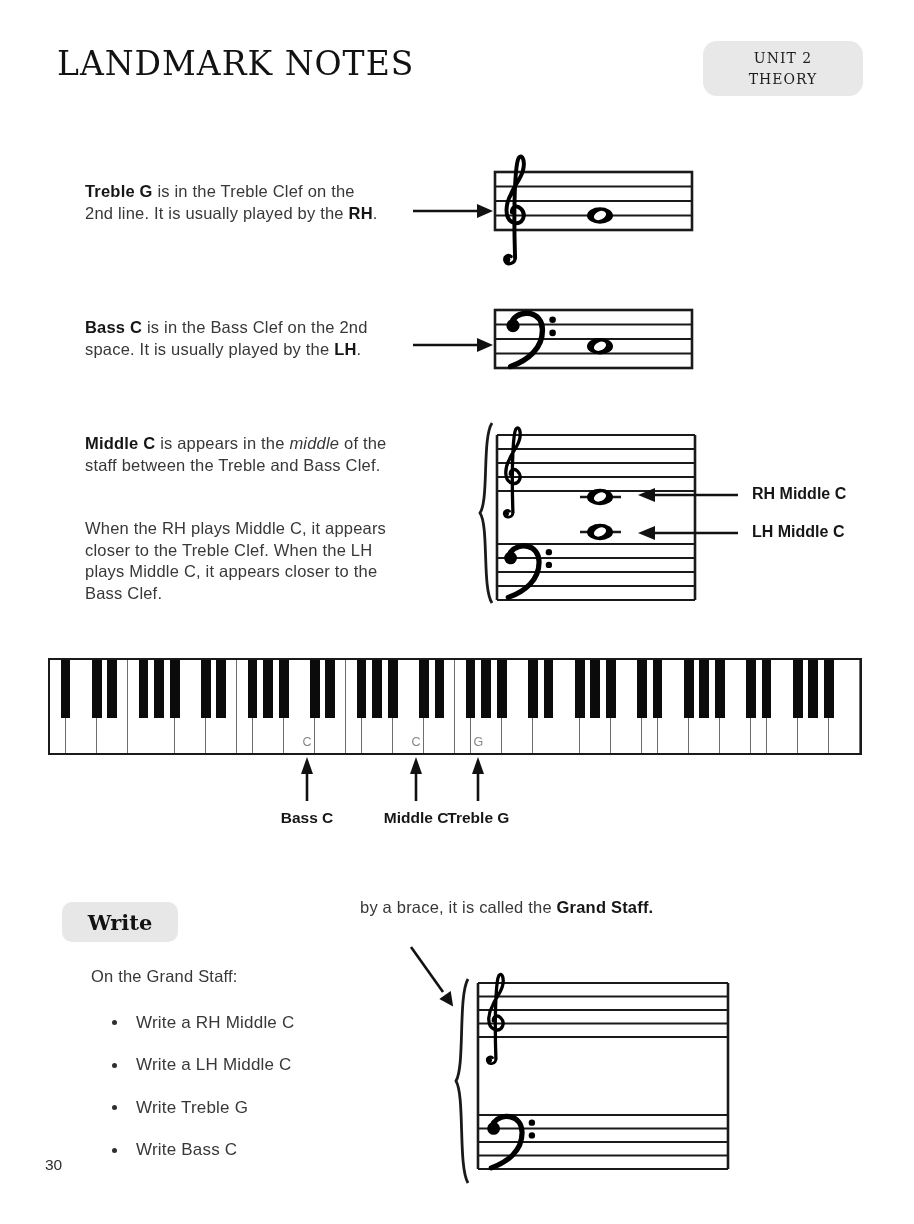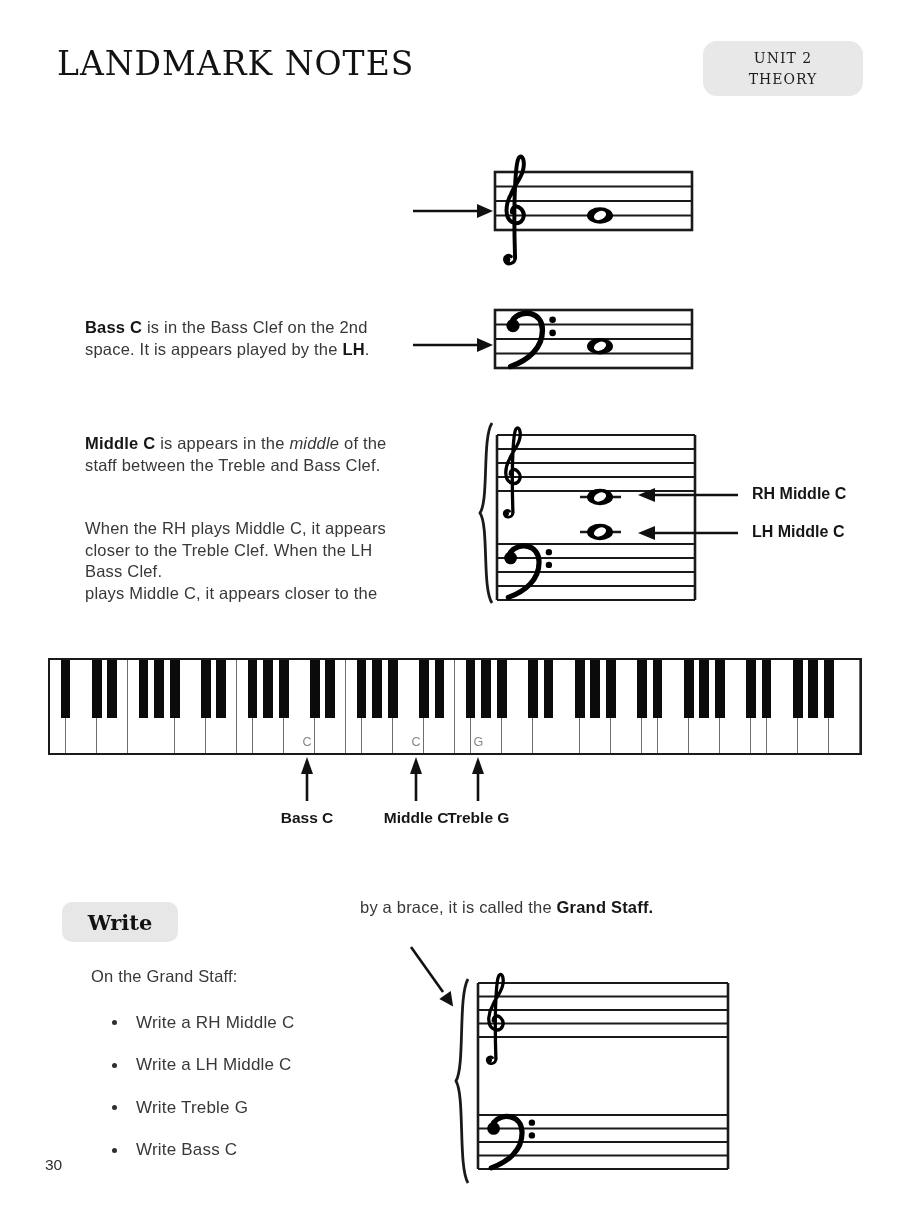--- a/index.html
+++ b/index.html
@@ -77,36 +77,40 @@
 </svg>
 
 <div class="page">
 
   <div class="title">LANDMARK NOTES</div>
   <div class="unit-badge">
     <span>UNIT 2</span>
     <span>THEORY</span>
   </div>
 
+  <div class="para" style="left:85px;top:181px">
+    <span class="line"><b>Treble G</b><span> is in the Treble Clef on the</span></span>
+    <span class="line"><span>2nd line. It is usually played by the </span><b>RH</b><span>.</span></span>
+  </div>
   <svg class="figure" style="left:413px;top:202px" width="80" height="18">
     <line class="arrow-stroke" x1="0" y1="9" x2="66" y2="9"></line>
     <polygon class="arrow-fill" points="64,2 80,9 64,16"></polygon>
   </svg>
   <svg class="figure" style="left:493px;top:146px" width="212" height="126">
     <rect class="staffframe" x="2" y="26" width="197" height="58"></rect>
     <line class="staffline" x1="2" y1="40.5" x2="199" y2="40.5"></line>
     <line class="staffline" x1="2" y1="55" x2="199" y2="55"></line>
     <line class="staffline" x1="2" y1="69.5" x2="199" y2="69.5"></line>
     <use href="#treble-clef" transform="translate(3,4) scale(0.36)"></use>
     <use href="#whole-note" transform="translate(107,69.5)"></use>
   </svg>
 
   <div class="para" style="left:85px;top:317px">
     <span class="line"><b>Bass C</b><span> is in the Bass Clef on the 2nd</span></span>
-    <span class="line"><span>space. It is appears played by the </span><b>LH</b><span>.</span></span>
+    <span class="line"><span>space. It is usually played by the </span><b>LH</b><span>.</span></span>
   </div>
   <svg class="figure" style="left:413px;top:336px" width="80" height="18">
     <line class="arrow-stroke" x1="0" y1="9" x2="66" y2="9"></line>
     <polygon class="arrow-fill" points="64,2 80,9 64,16"></polygon>
   </svg>
   <svg class="figure" style="left:493px;top:306px" width="212" height="78">
     <rect class="staffframe" x="2" y="4" width="197" height="58"></rect>
     <line class="staffline" x1="2" y1="18.5" x2="199" y2="18.5"></line>
     <line class="staffline" x1="2" y1="33" x2="199" y2="33"></line>
     <line class="staffline" x1="2" y1="47.5" x2="199" y2="47.5"></line>
@@ -114,22 +118,22 @@
     <use href="#whole-note" transform="translate(107,40.25)"></use>
   </svg>
 
   <div class="para" style="left:85px;top:433px">
     <span class="line"><b>Middle C</b><span> is appears in the </span><i>middle</i><span> of the</span></span>
     <span class="line">staff between the Treble and Bass Clef.</span>
   </div>
   <div class="para" style="left:85px;top:518px">
     <span class="line">When the RH plays Middle C, it appears</span>
     <span class="line">closer to the Treble Clef. When the LH</span>
+    <span class="line">plays Middle C, it appears closer to the</span>
     <span class="line">Bass Clef.</span>
-    <span class="line">plays Middle C, it appears closer to the</span>
   </div>
 
   <svg class="figure" style="left:477px;top:420px" width="18" height="186">
     <path d="M15 3 C5 18 12 80 3 93 C12 106 5 168 15 183" fill="none" stroke="#1a1a1a" stroke-width="2.8"></path>
   </svg>
   <svg class="figure" style="left:495px;top:420px" width="204" height="195">
     <line class="barline" x1="2" y1="15" x2="2" y2="180"></line>
     <line class="barline" x1="200" y1="15" x2="200" y2="180"></line>
     <line class="staffline" x1="2" y1="15" x2="200" y2="15"></line>
     <line class="staffline" x1="2" y1="29" x2="200" y2="29"></line>

